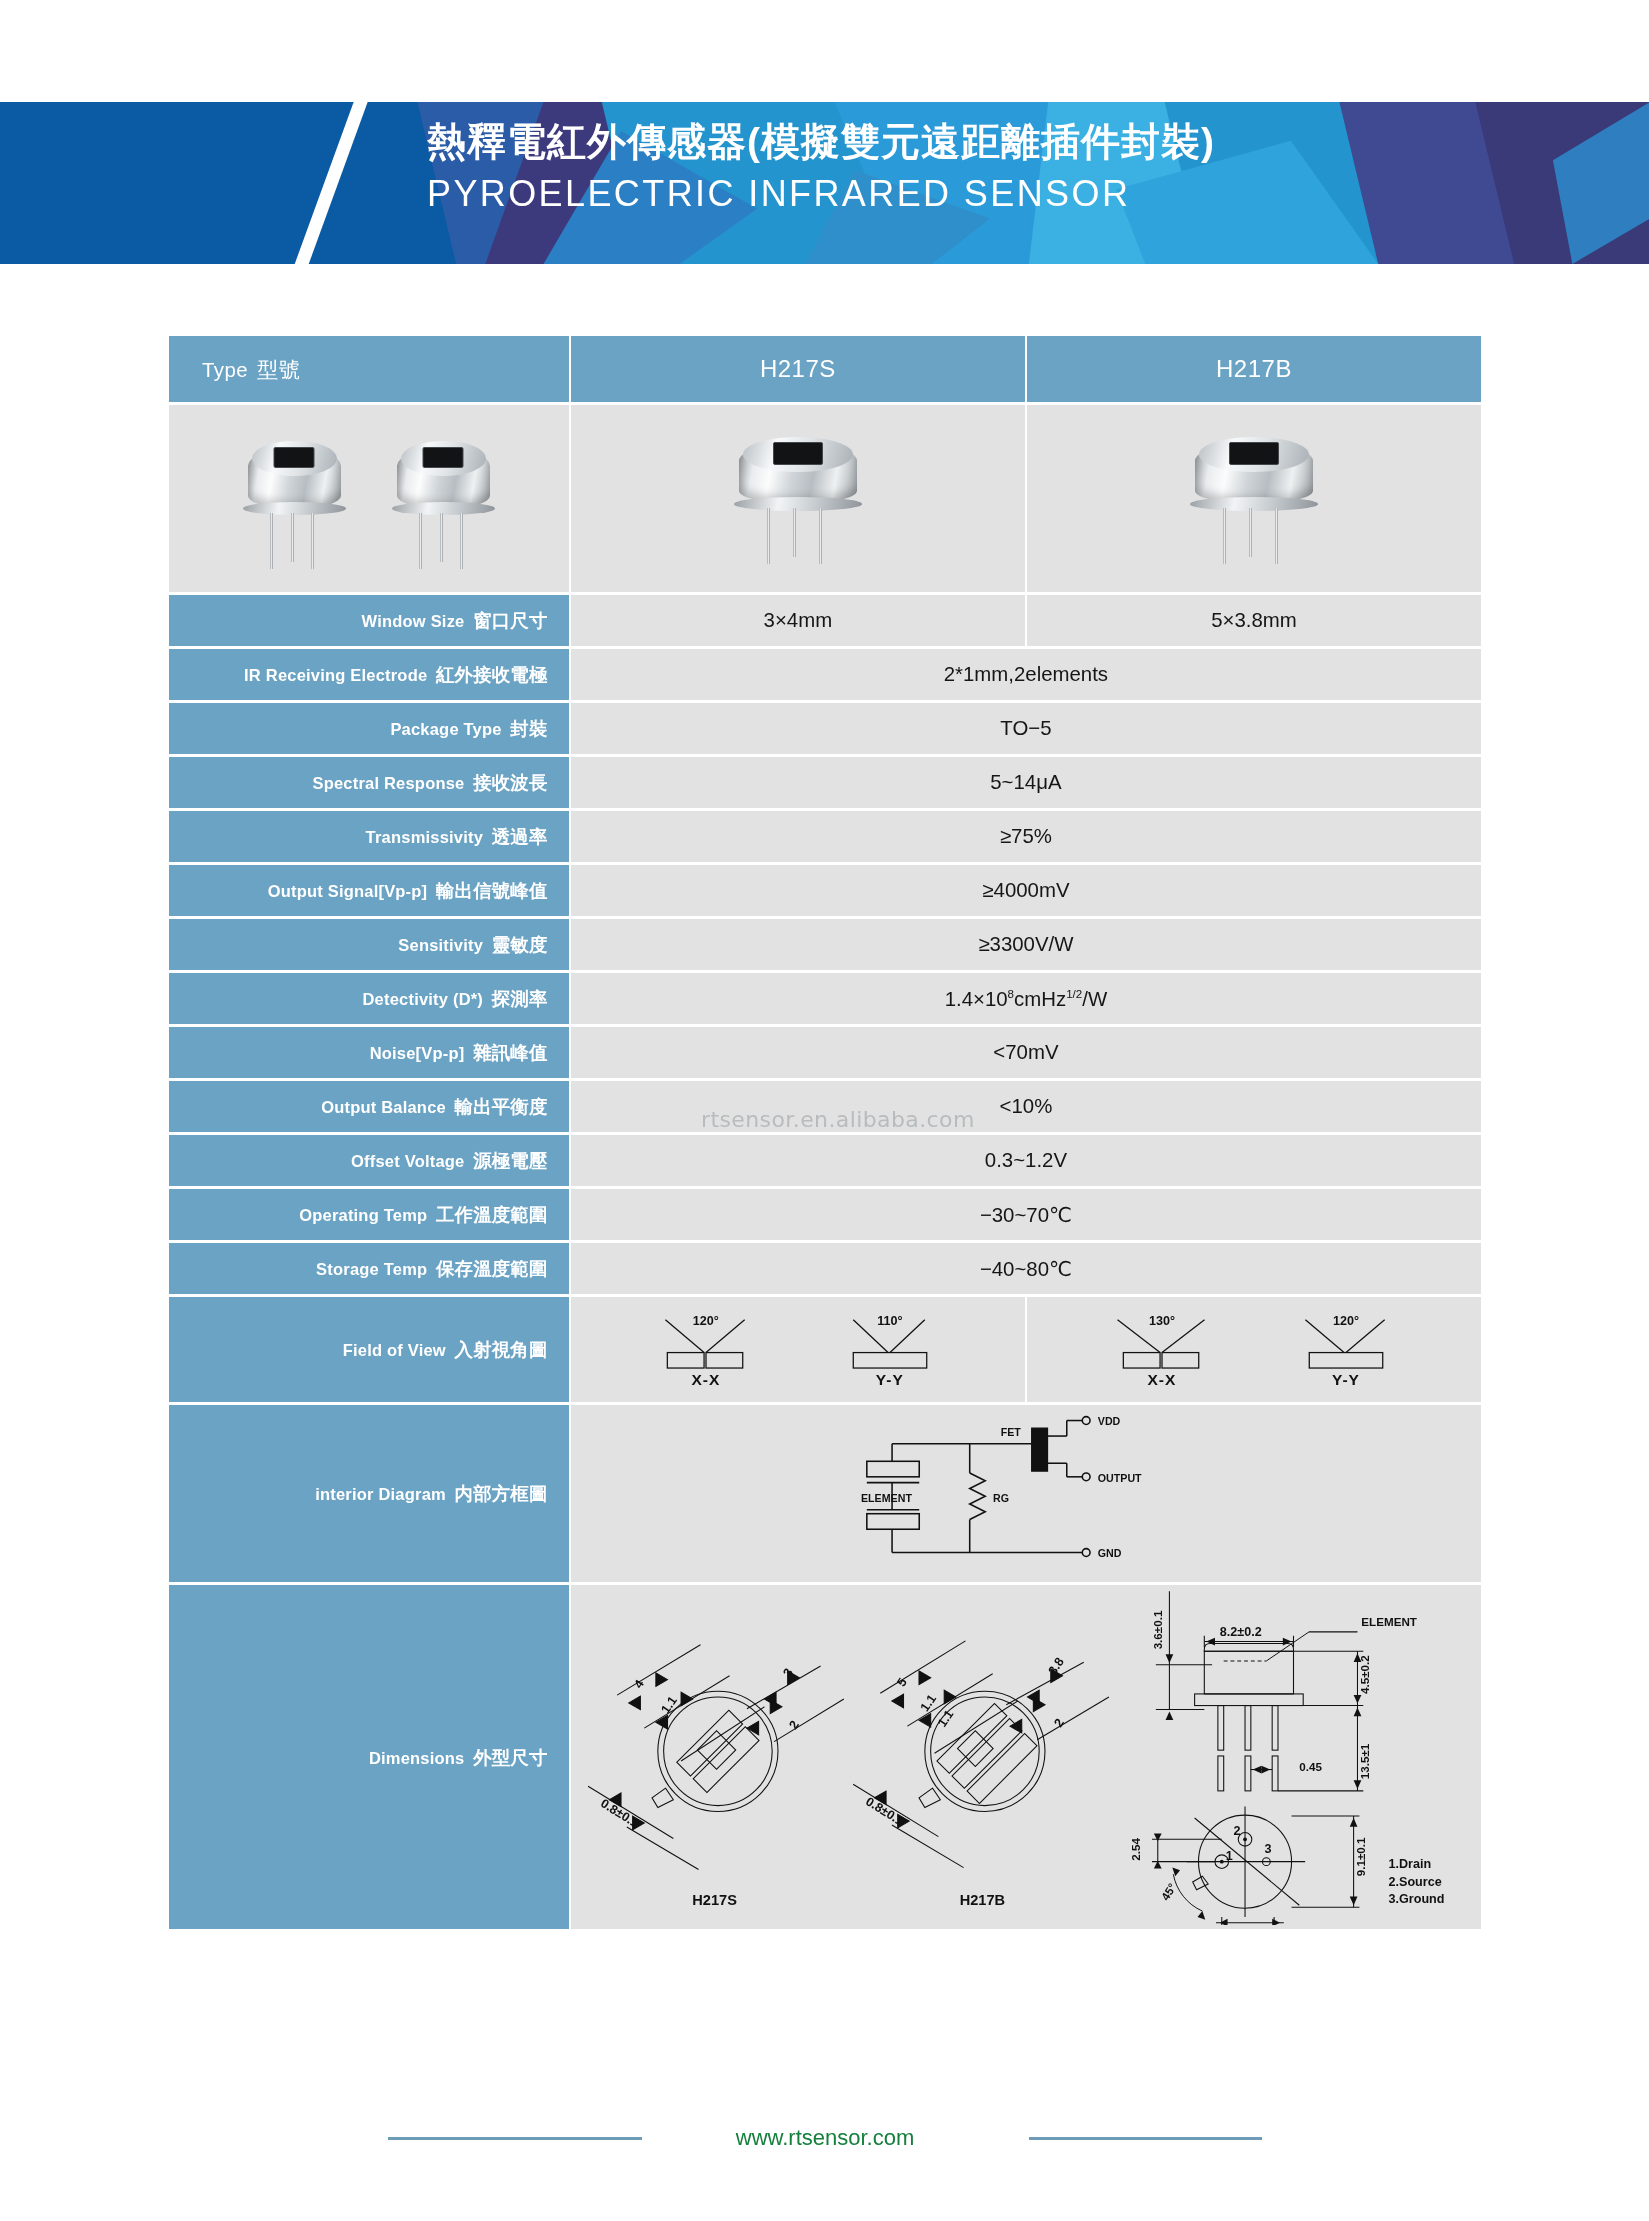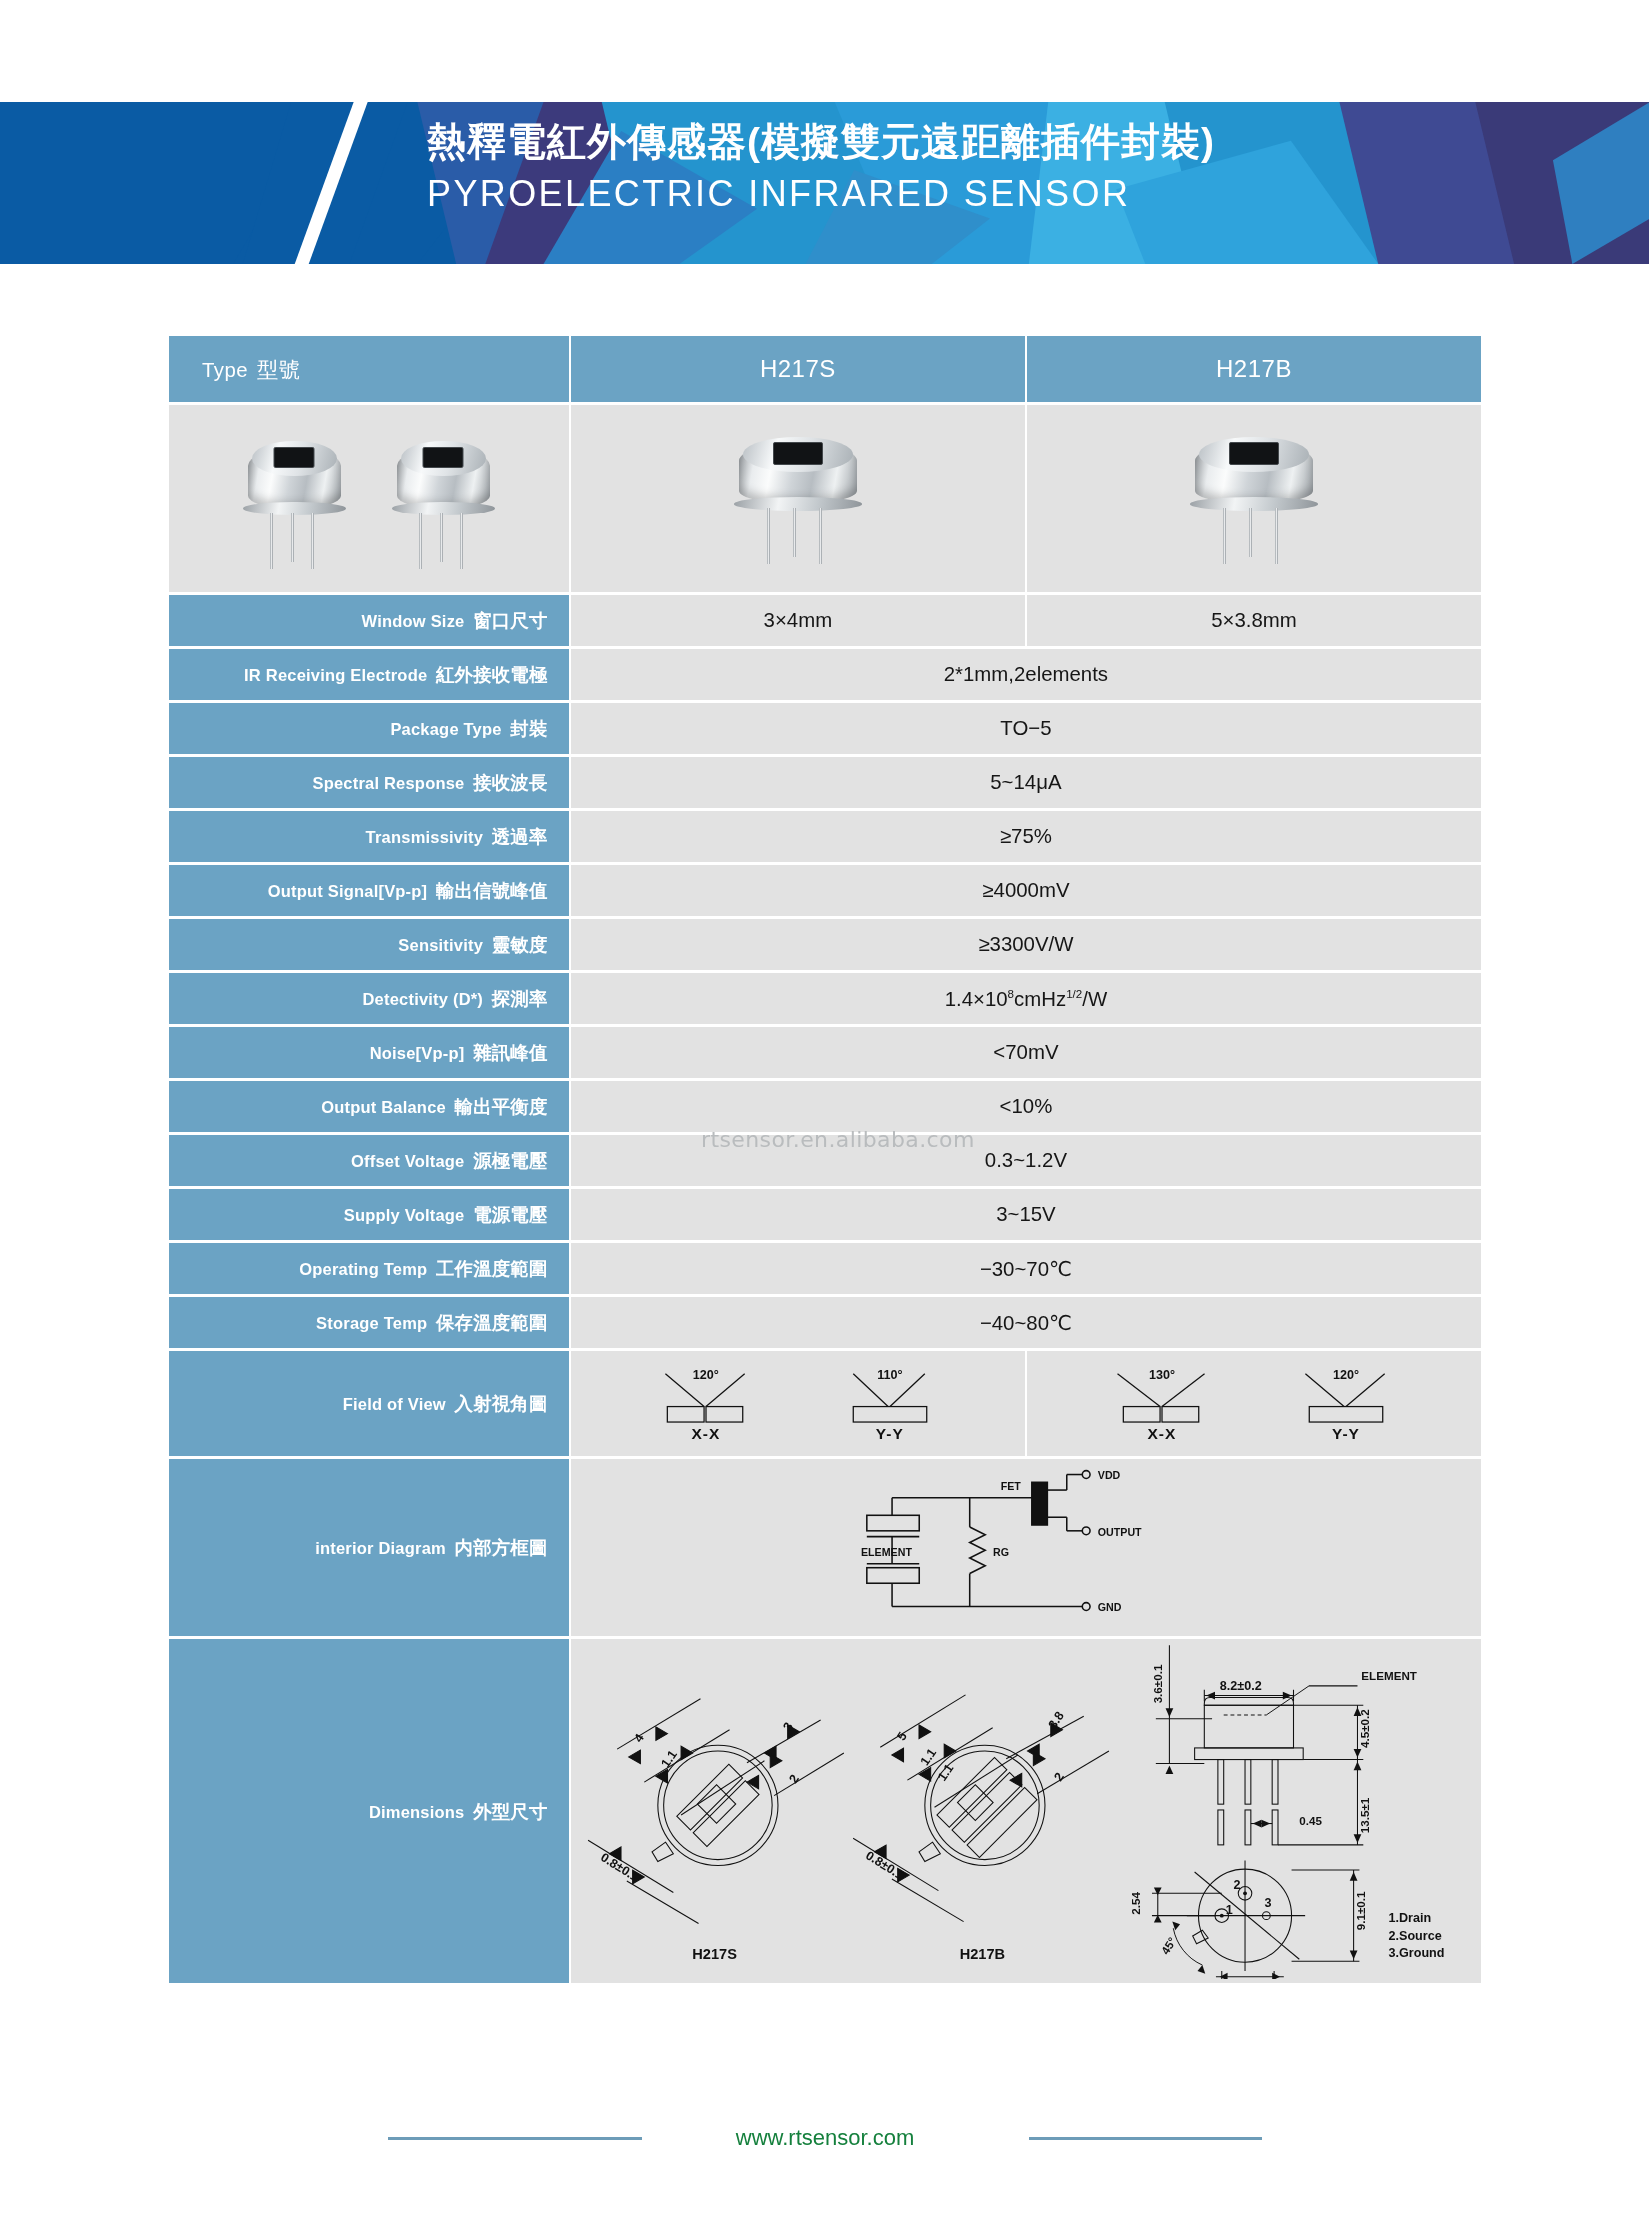--- a/index.html
+++ b/index.html
@@ -131,21 +131,20 @@
   
   .dims-wrap { display: flex; align-items: center; justify-content: center; height: 344px; gap: 5.8px; }
   .dim-name { font-size: 14.6px; font-weight: bold; text-align: center; color: #111; margin-top: 1.9px; }
 
   
   .watermark {
     position: absolute; left: 701px; top: 1107px;
     font-size: 22px; color: #b9bcbe; letter-spacing: 0.4px;
     z-index: 30; pointer-events: none;
     font-family: "DejaVu Sans", sans-serif;
-    margin-top: 20px;
   }
 
   
   .footer { position: absolute; left: 0; top: 2115px; width: 1650px; height: 58px; }
   .foot-rule { position: absolute; top: 22px; height: 2.9px; background: #6d9cb8; }
   .foot-rule.left { left: 388px; width: 254px; }
   .foot-rule.right { left: 1029px; width: 233px; }
   .foot-url {
     position: absolute; left: 0; top: 9.7px; width: 1650px;
     text-align: center; font-size: 22px; color: #15803d;
@@ -312,26 +311,20 @@
     <td class="val" colspan="2">&lt;10%</td>
   </tr>
   <tr class="row-spec">
     <td class="lbl">
       <span>Offset Voltage</span><span class="cn">源極電壓</span>
     </td>
     <td class="val" colspan="2">0.3~1.2V</td>
   </tr>
   <tr class="row-spec">
     <td class="lbl">
-      <span>Supply Voltage</span><span class="cn">電源電壓</span>
-    </td>
-    <td class="val" colspan="2">3~15V</td>
-  </tr>
-  <tr class="row-spec">
-    <td class="lbl">
       <span>Operating Temp</span><span class="cn">工作溫度範圍</span>
     </td>
     <td class="val" colspan="2">−30~70℃</td>
   </tr>
   <tr class="row-spec">
     <td class="lbl">
       <span>Storage Temp</span><span class="cn">保存溫度範圍</span>
     </td>
     <td class="val" colspan="2">−40~80℃</td>
   </tr>

